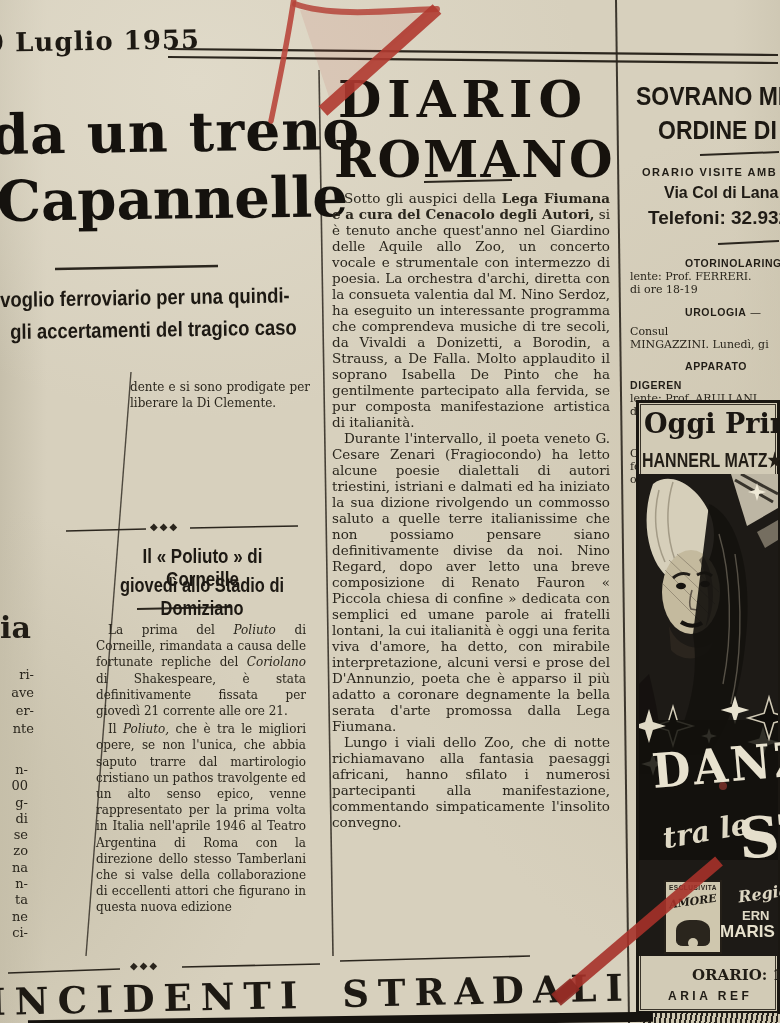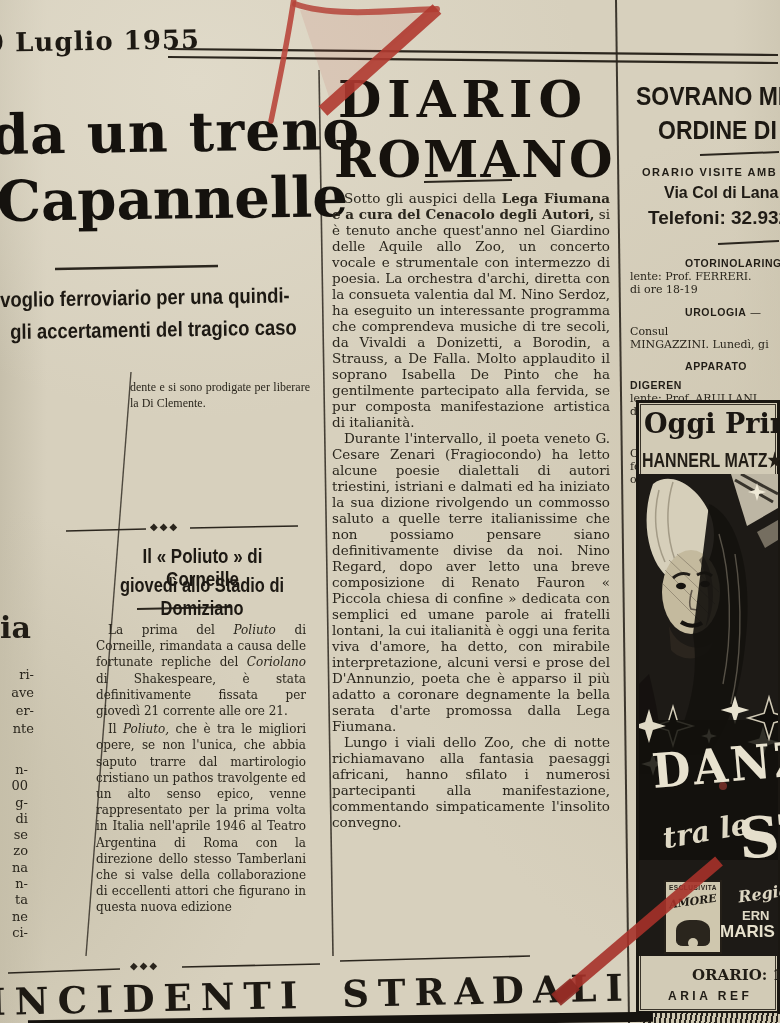--- a/index.html
+++ b/index.html
@@ -71,21 +71,21 @@
 g-
 di
 se
 zo
 na
 n-
 ta
 ne
 ci-</div>
 
-  <div class="abs bodytext" style="left:130px;top:379px;width:180px;font-size:12px;line-height:16.2px;font-family:Liberation Serif, serif;">
+  <div class="abs bodytext" style="left:130px;top:379px;width:180px;font-size:12px;line-height:16.2px;">
     <p>dente e si sono prodigate per liberare la Di Clemente.</p>
   </div>
 
   <div class="abs orn" style="left:150px;top:521px;">◆◆◆</div>
 
   <div class="abs headc" style="left:95px;top:545px;width:215px;text-align:center;font-size:20px;transform:scaleX(.85);">Il « Poliuto » di Corneille</div>
   <div class="abs headc" style="left:88px;top:574px;width:228px;text-align:center;font-size:20px;transform:scaleX(.82);">giovedì allo Stadio di Domiziano</div>
 
   <div class="abs bodytext" style="left:96px;top:622px;width:210px;font-size:12px;line-height:16.2px;">
     <p class="ind"><span>La prima del </span><span class="it">Poliuto</span><span> di Corneille, rimandata a causa delle fortunate repliche del </span><span class="it">Coriolano</span><span> di Shakespeare, è stata definitivamente fissata per giovedì 21 corrente alle ore 21.</span></p>

